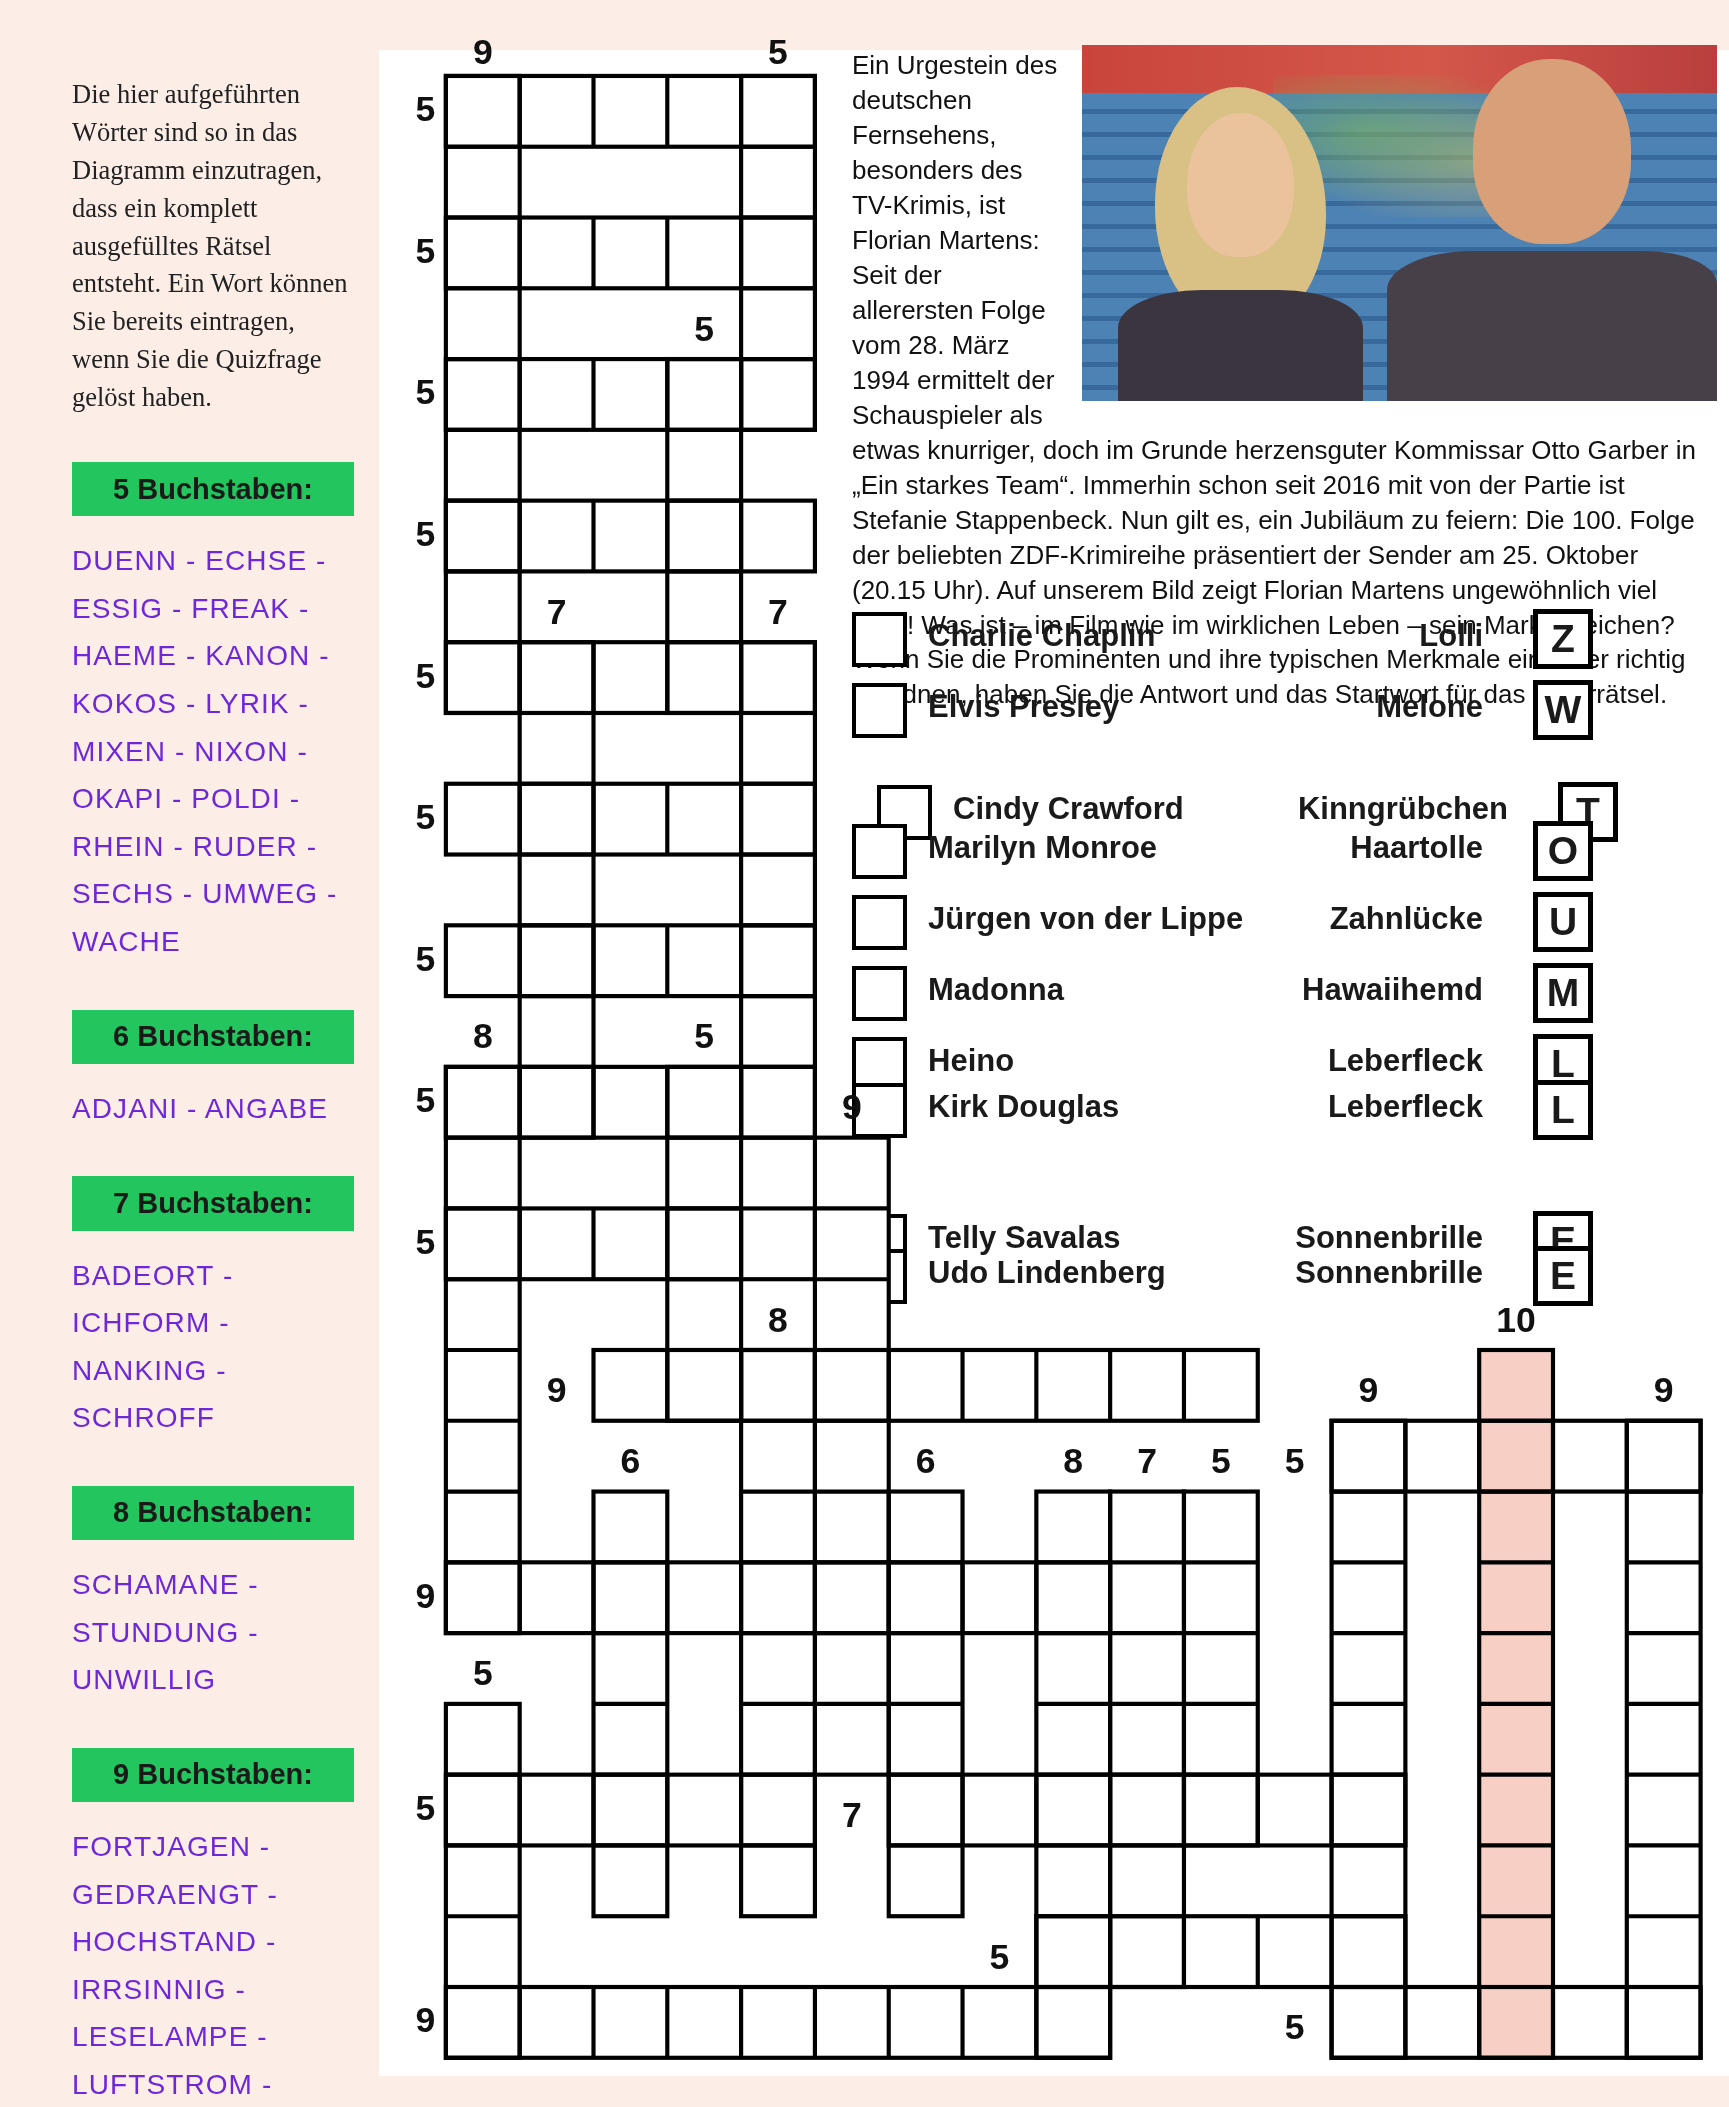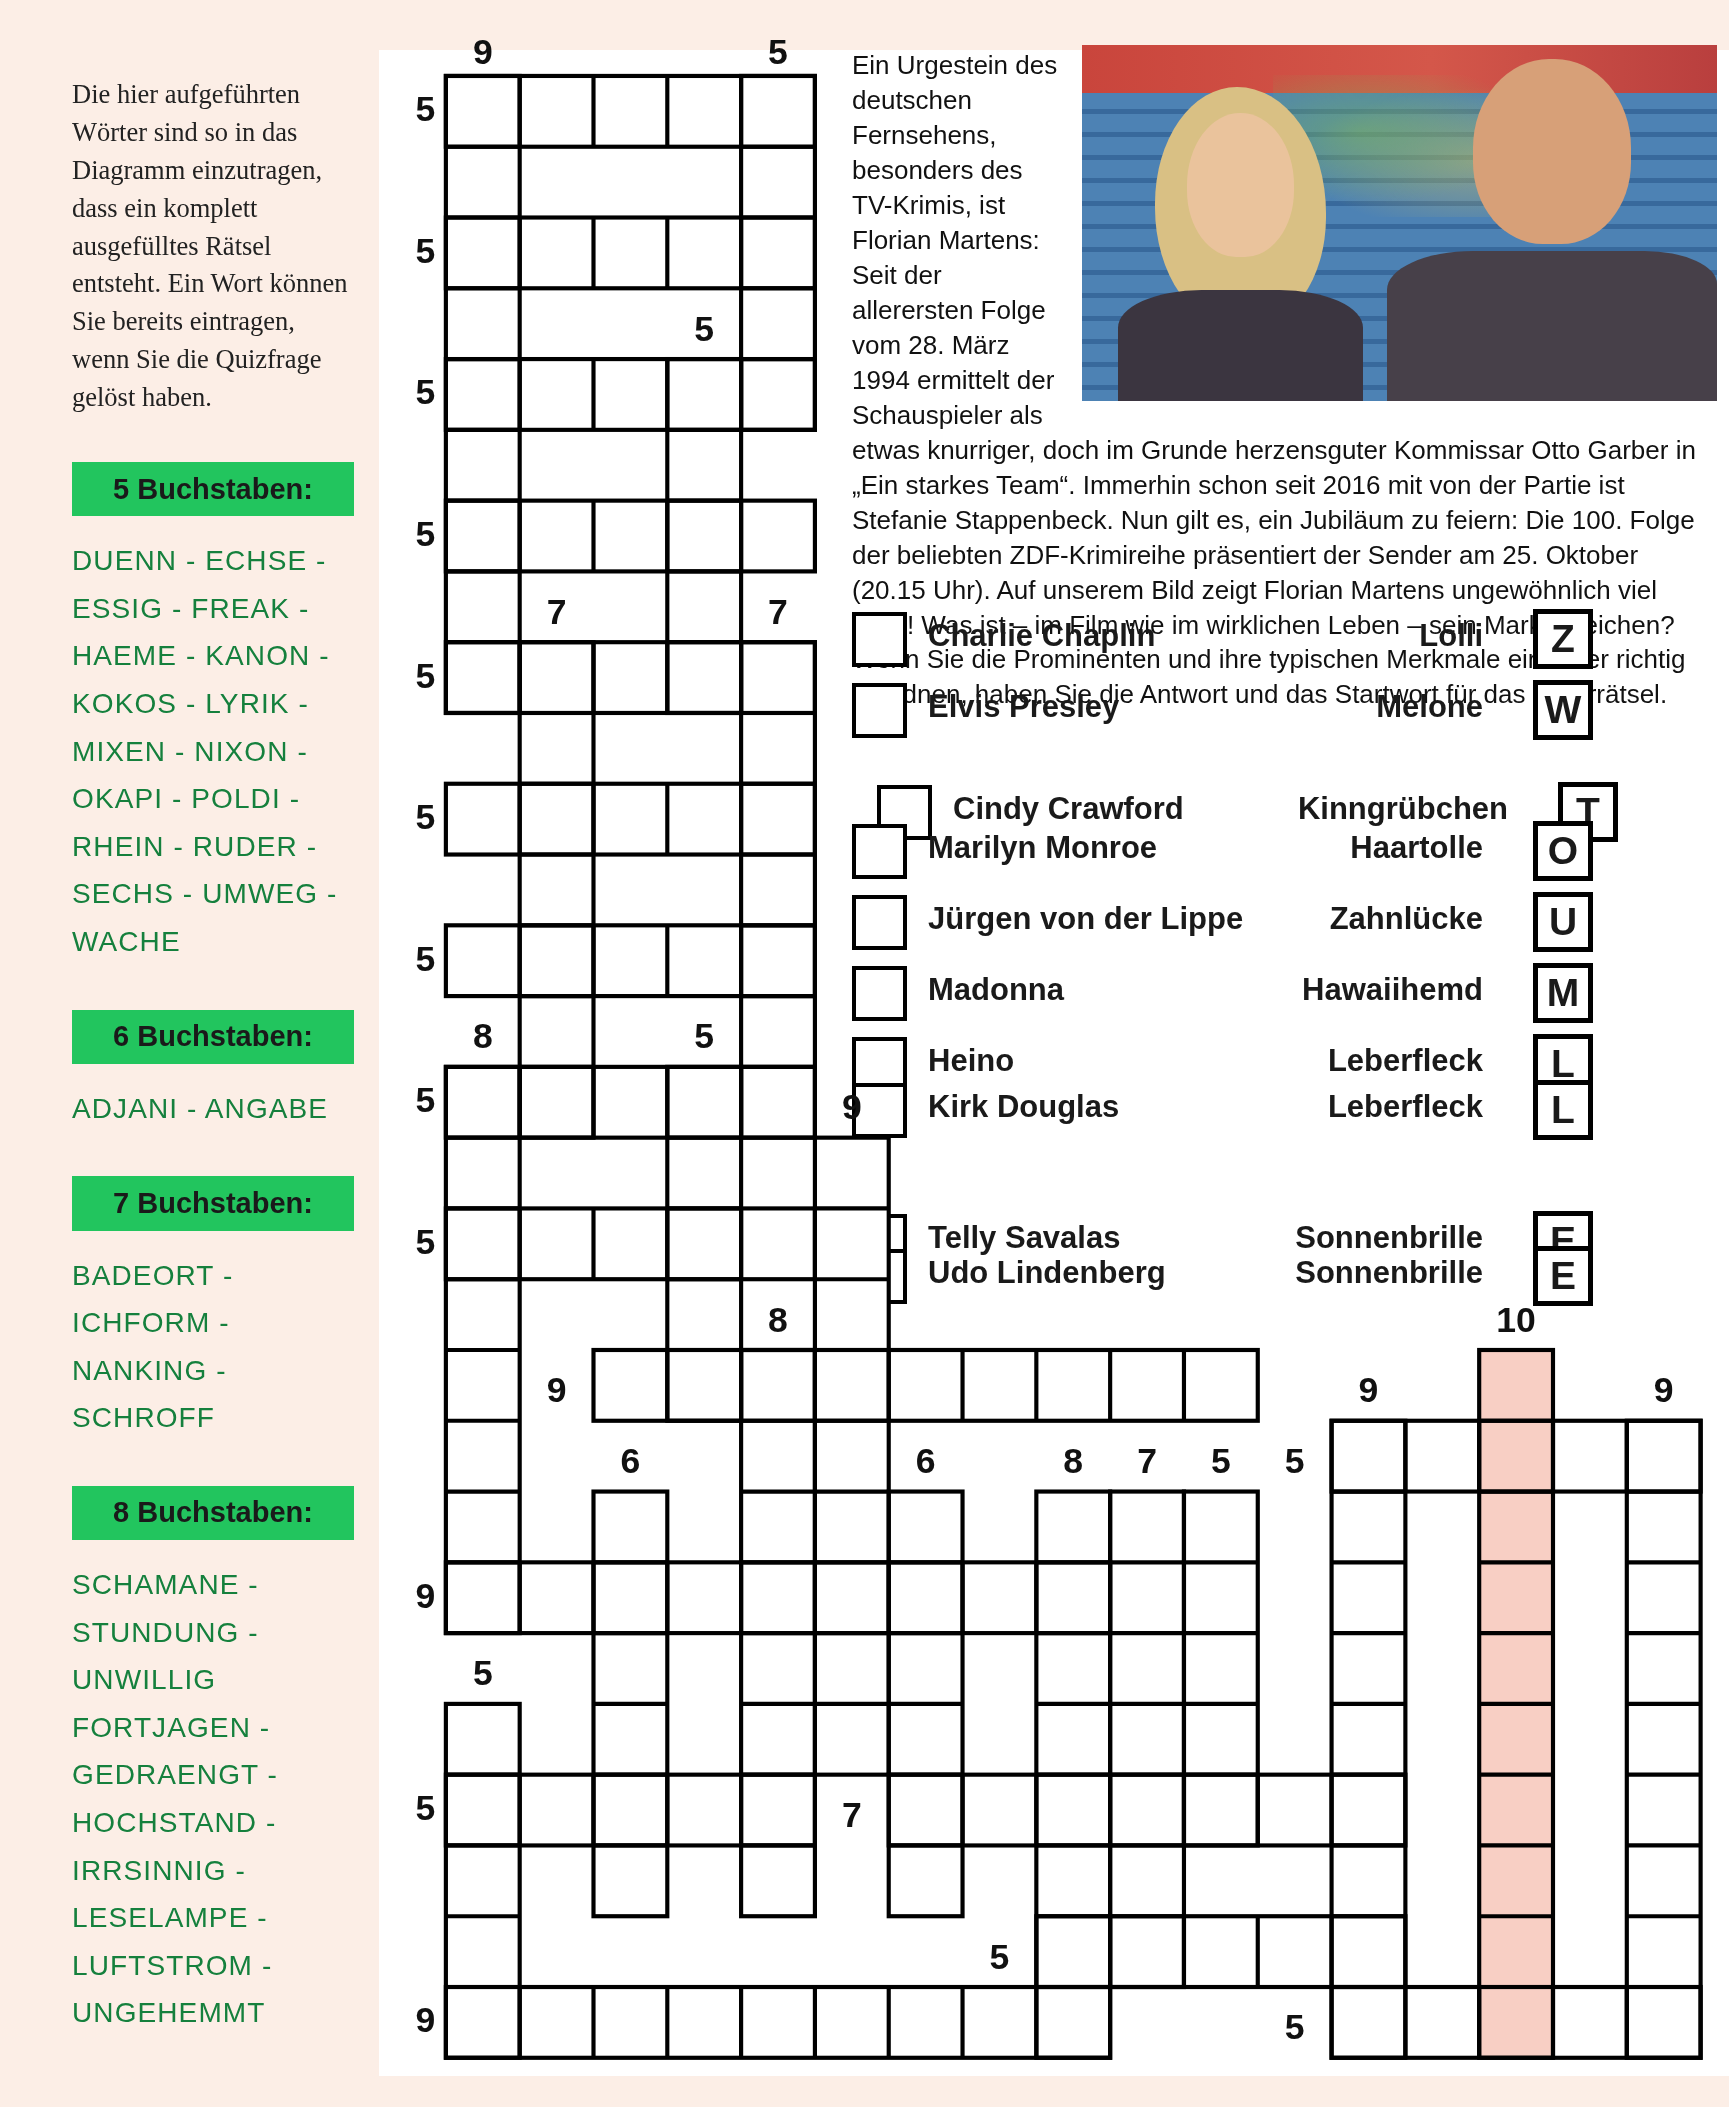--- a/index.html
+++ b/index.html
@@ -2,21 +2,21 @@
 <html style="font-size:12px"><head>
 <meta charset="utf-8">
 <style>
   html,body{margin:0;padding:0;}
   body{width:1729px;height:2108px;position:relative;background:#fceee6;font-family:"Liberation Sans",sans-serif;color:#1a1a1a;overflow:hidden;}
   #panel{position:absolute;left:379px;top:50px;width:1351px;height:2026px;background:#ffffff;}
   
   #sidebar{position:absolute;left:72px;top:76px;width:282px;}
   #intro{font-family:"Liberation Serif",serif;font-size:26.5px;line-height:1.43;margin:0 0 45px 0;color:#222;}
   .group-head{background:#22c55e;text-align:center;font-weight:bold;font-size:29px;padding:10.6px 0;margin:44px 0 21px 0;}
-  .group-words{font-size:28px;line-height:1.70;letter-spacing:1.1px;margin:0;color:#15803d;}
+  .group-words{font-size:28px;line-height:1.70;letter-spacing:1.1px;margin:0;color:#6d28d9;}
   
   #article{position:absolute;left:852px;top:48px;width:865px;font-size:26px;line-height:1.345;color:#111;}
   #photo{float:right;width:635px;height:356px;margin:-3px 0 12px 15px;position:relative;overflow:hidden;
          background:repeating-linear-gradient(180deg,#4d82b4 0 18px,#38699c 18px 23px);}
   #photo .red-band{position:absolute;left:0;top:0;width:100%;height:48px;background:linear-gradient(90deg,#c9453c,#d4574a 55%,#b93f3e);}
   #photo .graffiti{position:absolute;left:30%;top:30px;width:46%;height:40%;background:
       radial-gradient(ellipse at 30% 40%,rgba(120,180,90,.55),transparent 60%),
       radial-gradient(ellipse at 70% 60%,rgba(220,200,90,.45),transparent 60%);}
   .person{position:absolute;bottom:0;}
   #woman{left:4%;width:42%;height:92%;}
@@ -46,20 +46,21 @@
   <p id="intro">Die hier aufgeführten Wörter sind so in das Diagramm einzutragen, dass ein komplett ausgefülltes Rätsel entsteht. Ein Wort können Sie bereits eintragen, wenn Sie die Quizfrage gelöst haben.</p>
   <div id="word-groups">
       <div class="group-head">5 Buchstaben:</div>
       <p class="group-words">DUENN - ECHSE - ESSIG - FREAK - HAEME - KANON - KOKOS - LYRIK - MIXEN - NIXON - OKAPI - POLDI - RHEIN - RUDER - SECHS - UMWEG - WACHE</p>
       <div class="group-head">6 Buchstaben:</div>
       <p class="group-words">ADJANI - ANGABE</p>
       <div class="group-head">7 Buchstaben:</div>
       <p class="group-words">BADEORT - ICHFORM - NANKING - SCHROFF</p>
       <div class="group-head">8 Buchstaben:</div>
       <p class="group-words">SCHAMANE - STUNDUNG - UNWILLIG</p>
+      <div class="group-head">9 Buchstaben:</div>
       <p class="group-words">FORTJAGEN - GEDRAENGT - HOCHSTAND - IRRSINNIG - LESELAMPE - LUFTSTROM - UNGEHEMMT</p>
     </div>
 </div>
 
 <div id="article">
   <div id="photo">
     <span class="red-band"></span>
     <span class="graffiti"></span>
     <span class="person" id="woman">
       <span class="hair"></span>

